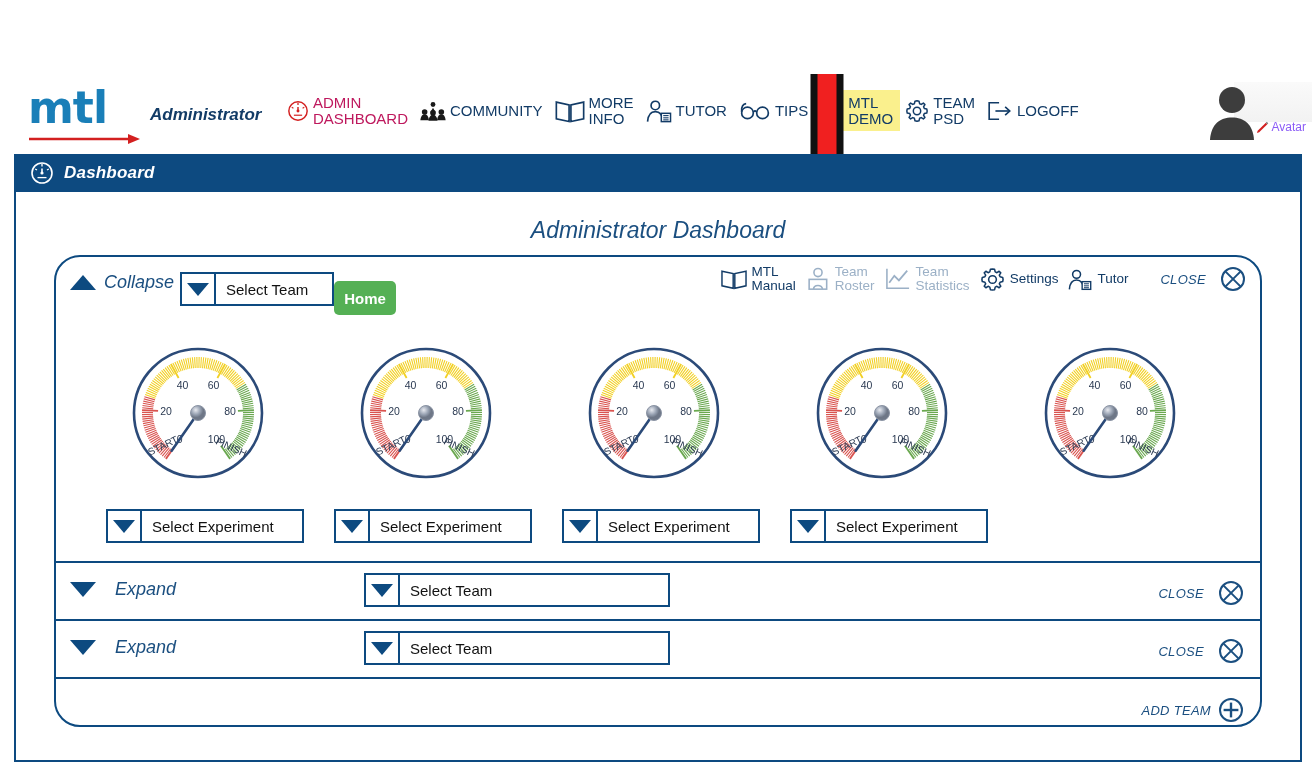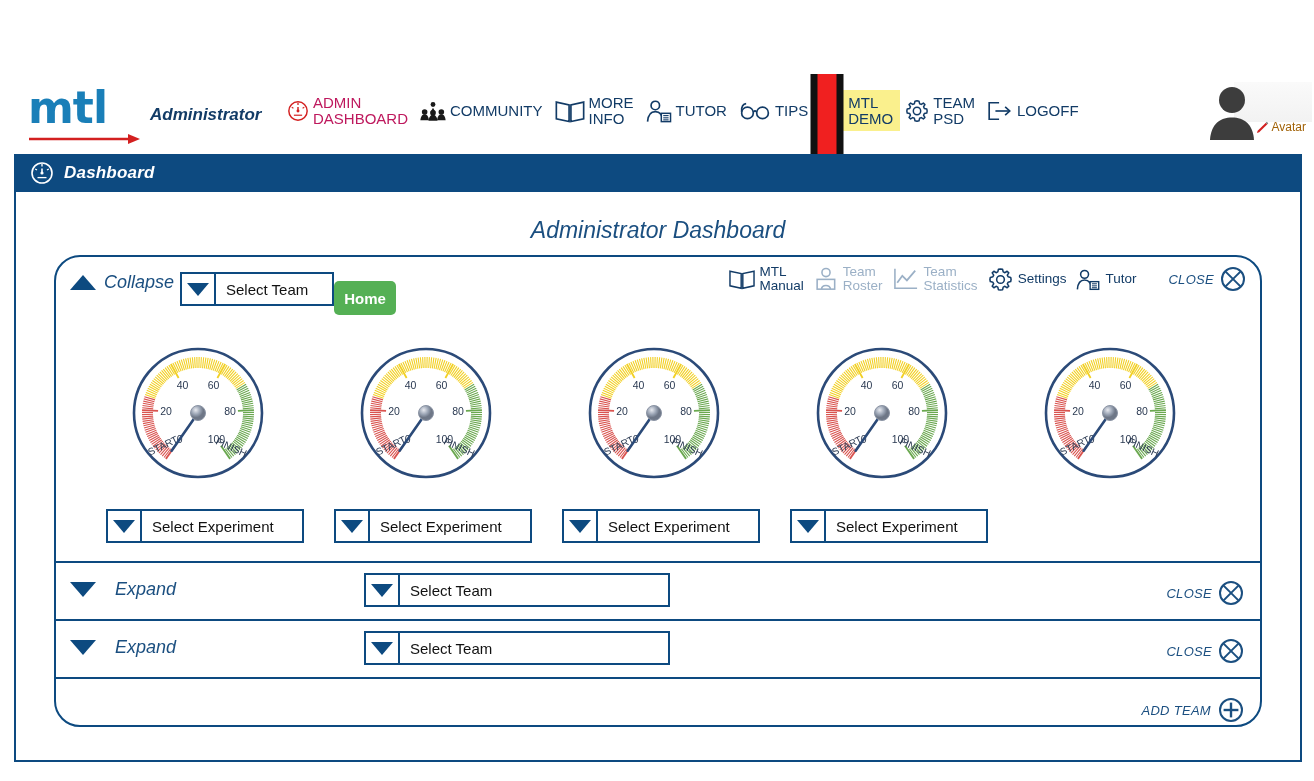--- a/index.html
+++ b/index.html
@@ -56,21 +56,21 @@
   .avatar-block {
     position: absolute; right: 2px; top: 4px;
     width: 120px; height: 66px;
   }
   .avatar-shade {
     position:absolute; right:0; top:0; width:78px; height:40px;
     background: linear-gradient(180deg,#fafafa 0%, #f2f2f2 100%);
   }
   .avatar-label {
     position: absolute; right: 6px; top: 38px;
-    font-size: 12px; color: #a16207;
+    font-size: 12px; color: #8b5cf6;
     display: flex; align-items: center; gap: 3px;
   }
 
   
   .annot-arrow { position: absolute; left: 792px; top: -4px; width: 70px; height: 150px; }
 
   
   .titlebar {
     position: absolute; left: 14px; top: 154px;
     width: 1288px; height: 38px;
@@ -146,21 +146,21 @@
     display: flex; align-items: center; gap: 10px;
   }
   .tool {
     display:flex; align-items:center; gap:5px; cursor:pointer;
   }
   .tool .tool-label {
     font-size: 13.5px; line-height: 14px; color:#123b66;
     font-family: "Liberation Sans", sans-serif;
   }
   .tool.dim .tool-label { color:#9bb0c6; }
-  .close-ctl { display:flex; align-items:center; gap:6px; cursor:pointer; margin-left: 22px; text-align: right; }
+  .close-ctl { display:flex; align-items:center; gap:14px; cursor:pointer; margin-left: 22px; text-align: right; }
   .close-word { font-size:13px; font-style:italic; color:#1b4f80; letter-spacing:.3px; }
 
   
   .gauge-row { position:absolute; left:0; top:86px; width:100%; height:150px; }
   .gauge { position:absolute; width:140px; height:140px; }
   .tac-label {
     position:absolute; top: 236px; left: 940px; width: 330px; text-align:center;
     font-size: 14.5px; font-style: italic; color:#1b4f80;
   }
 

